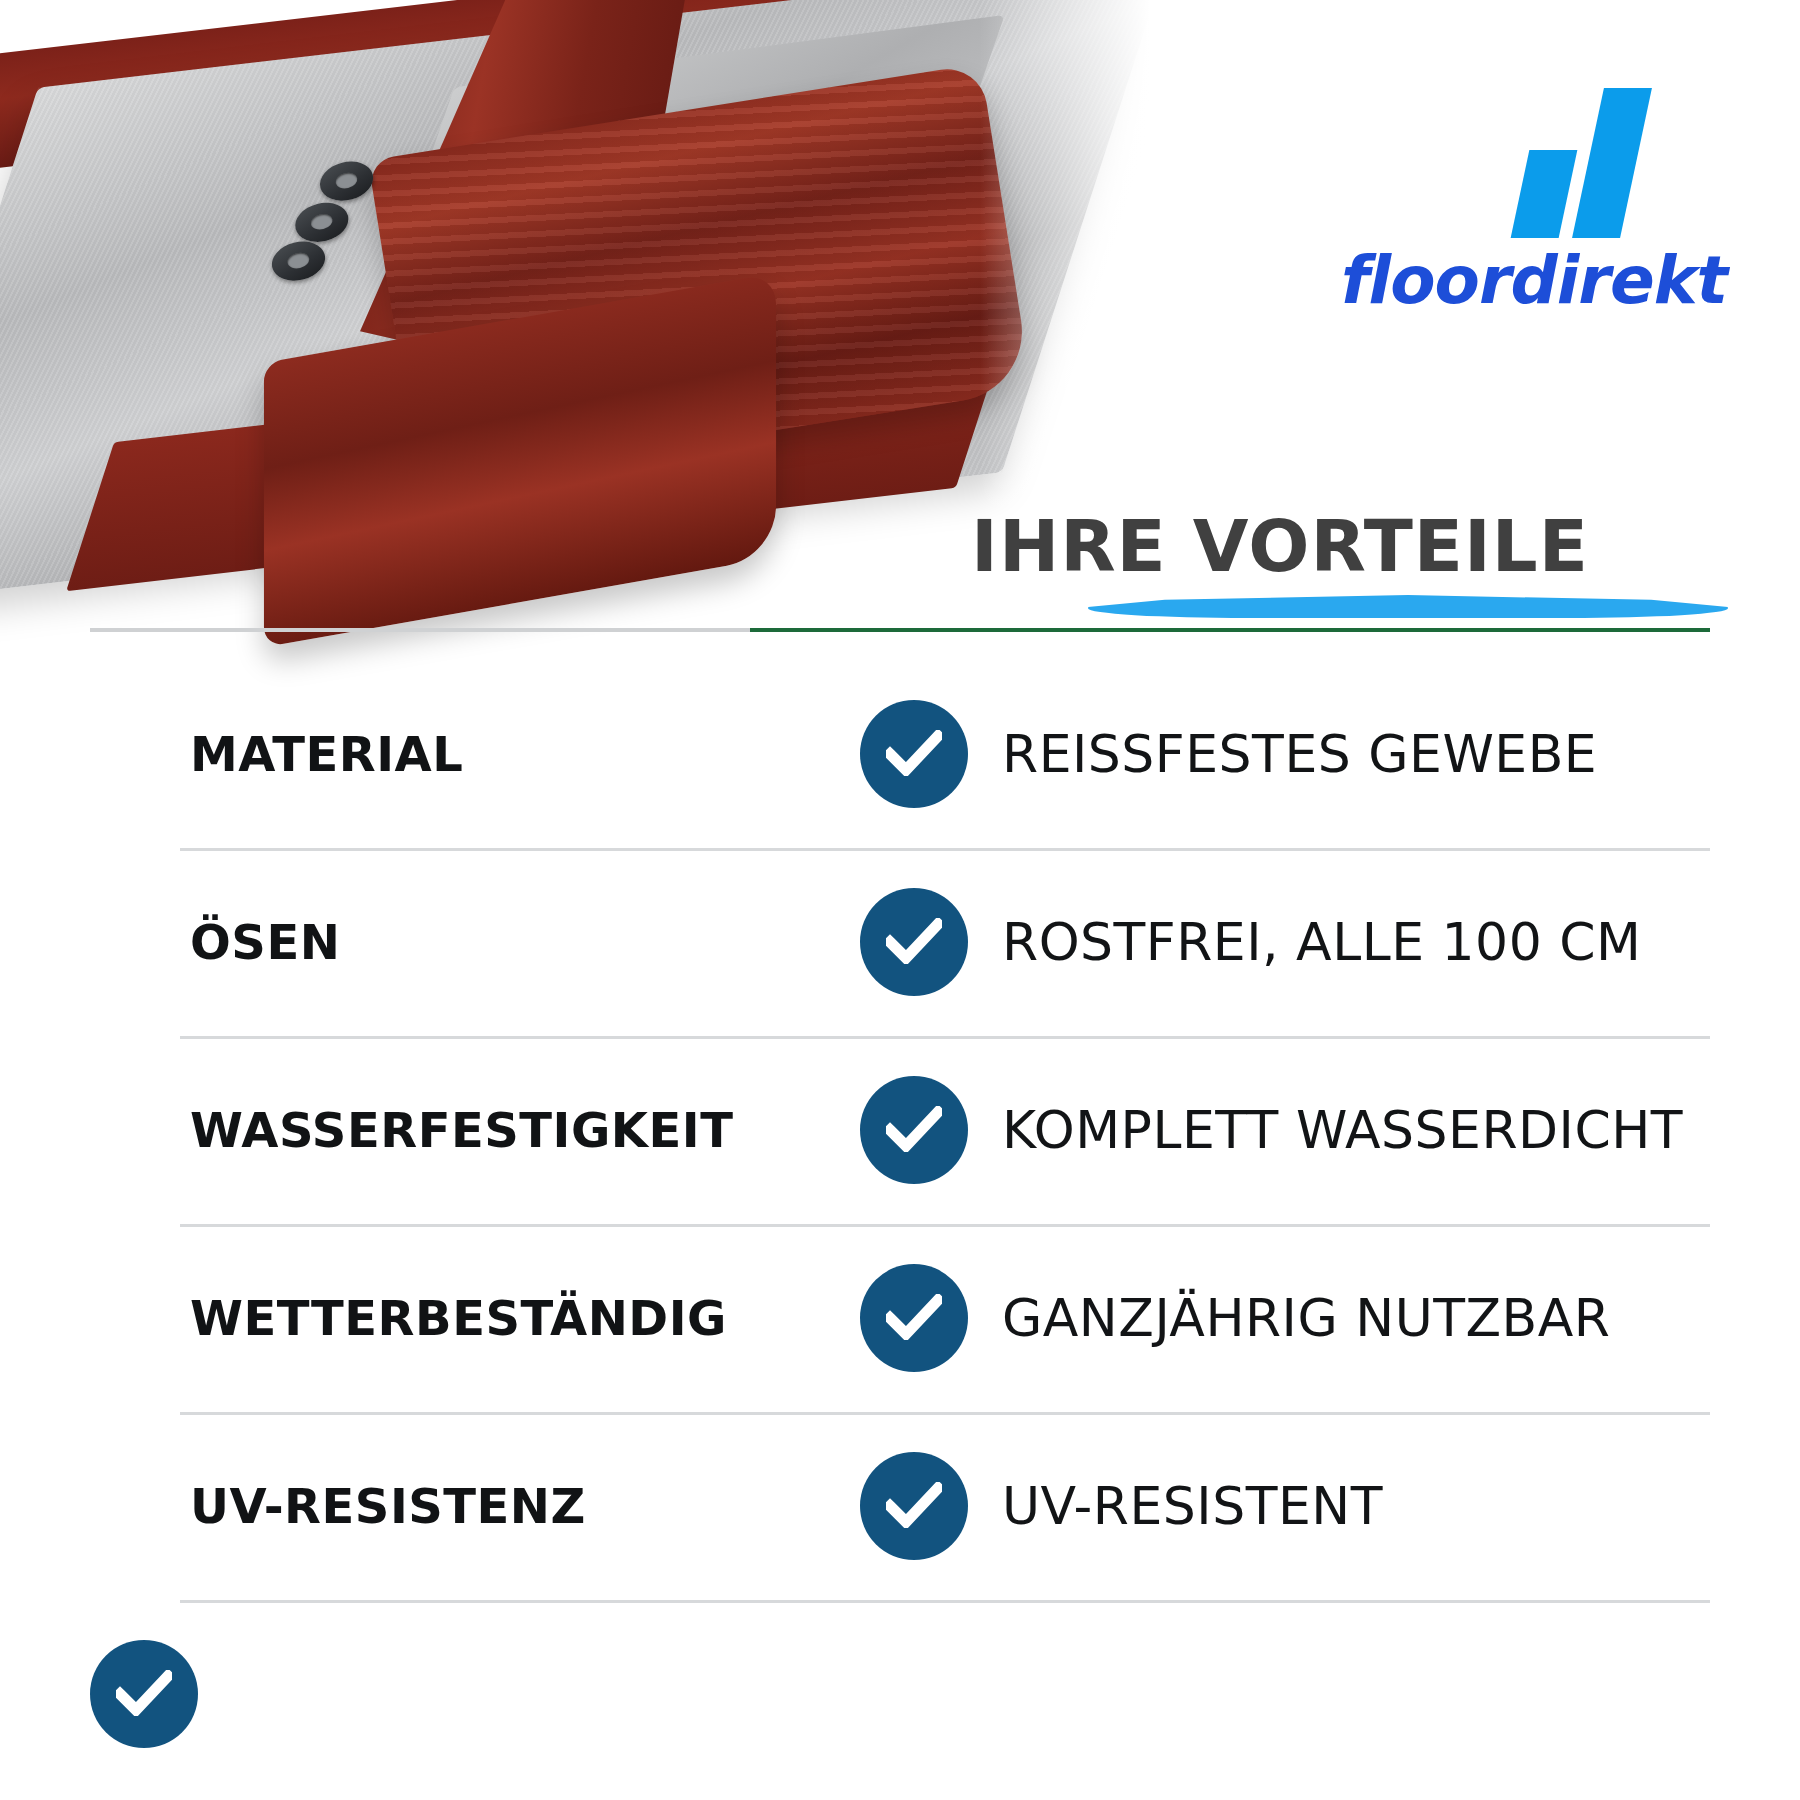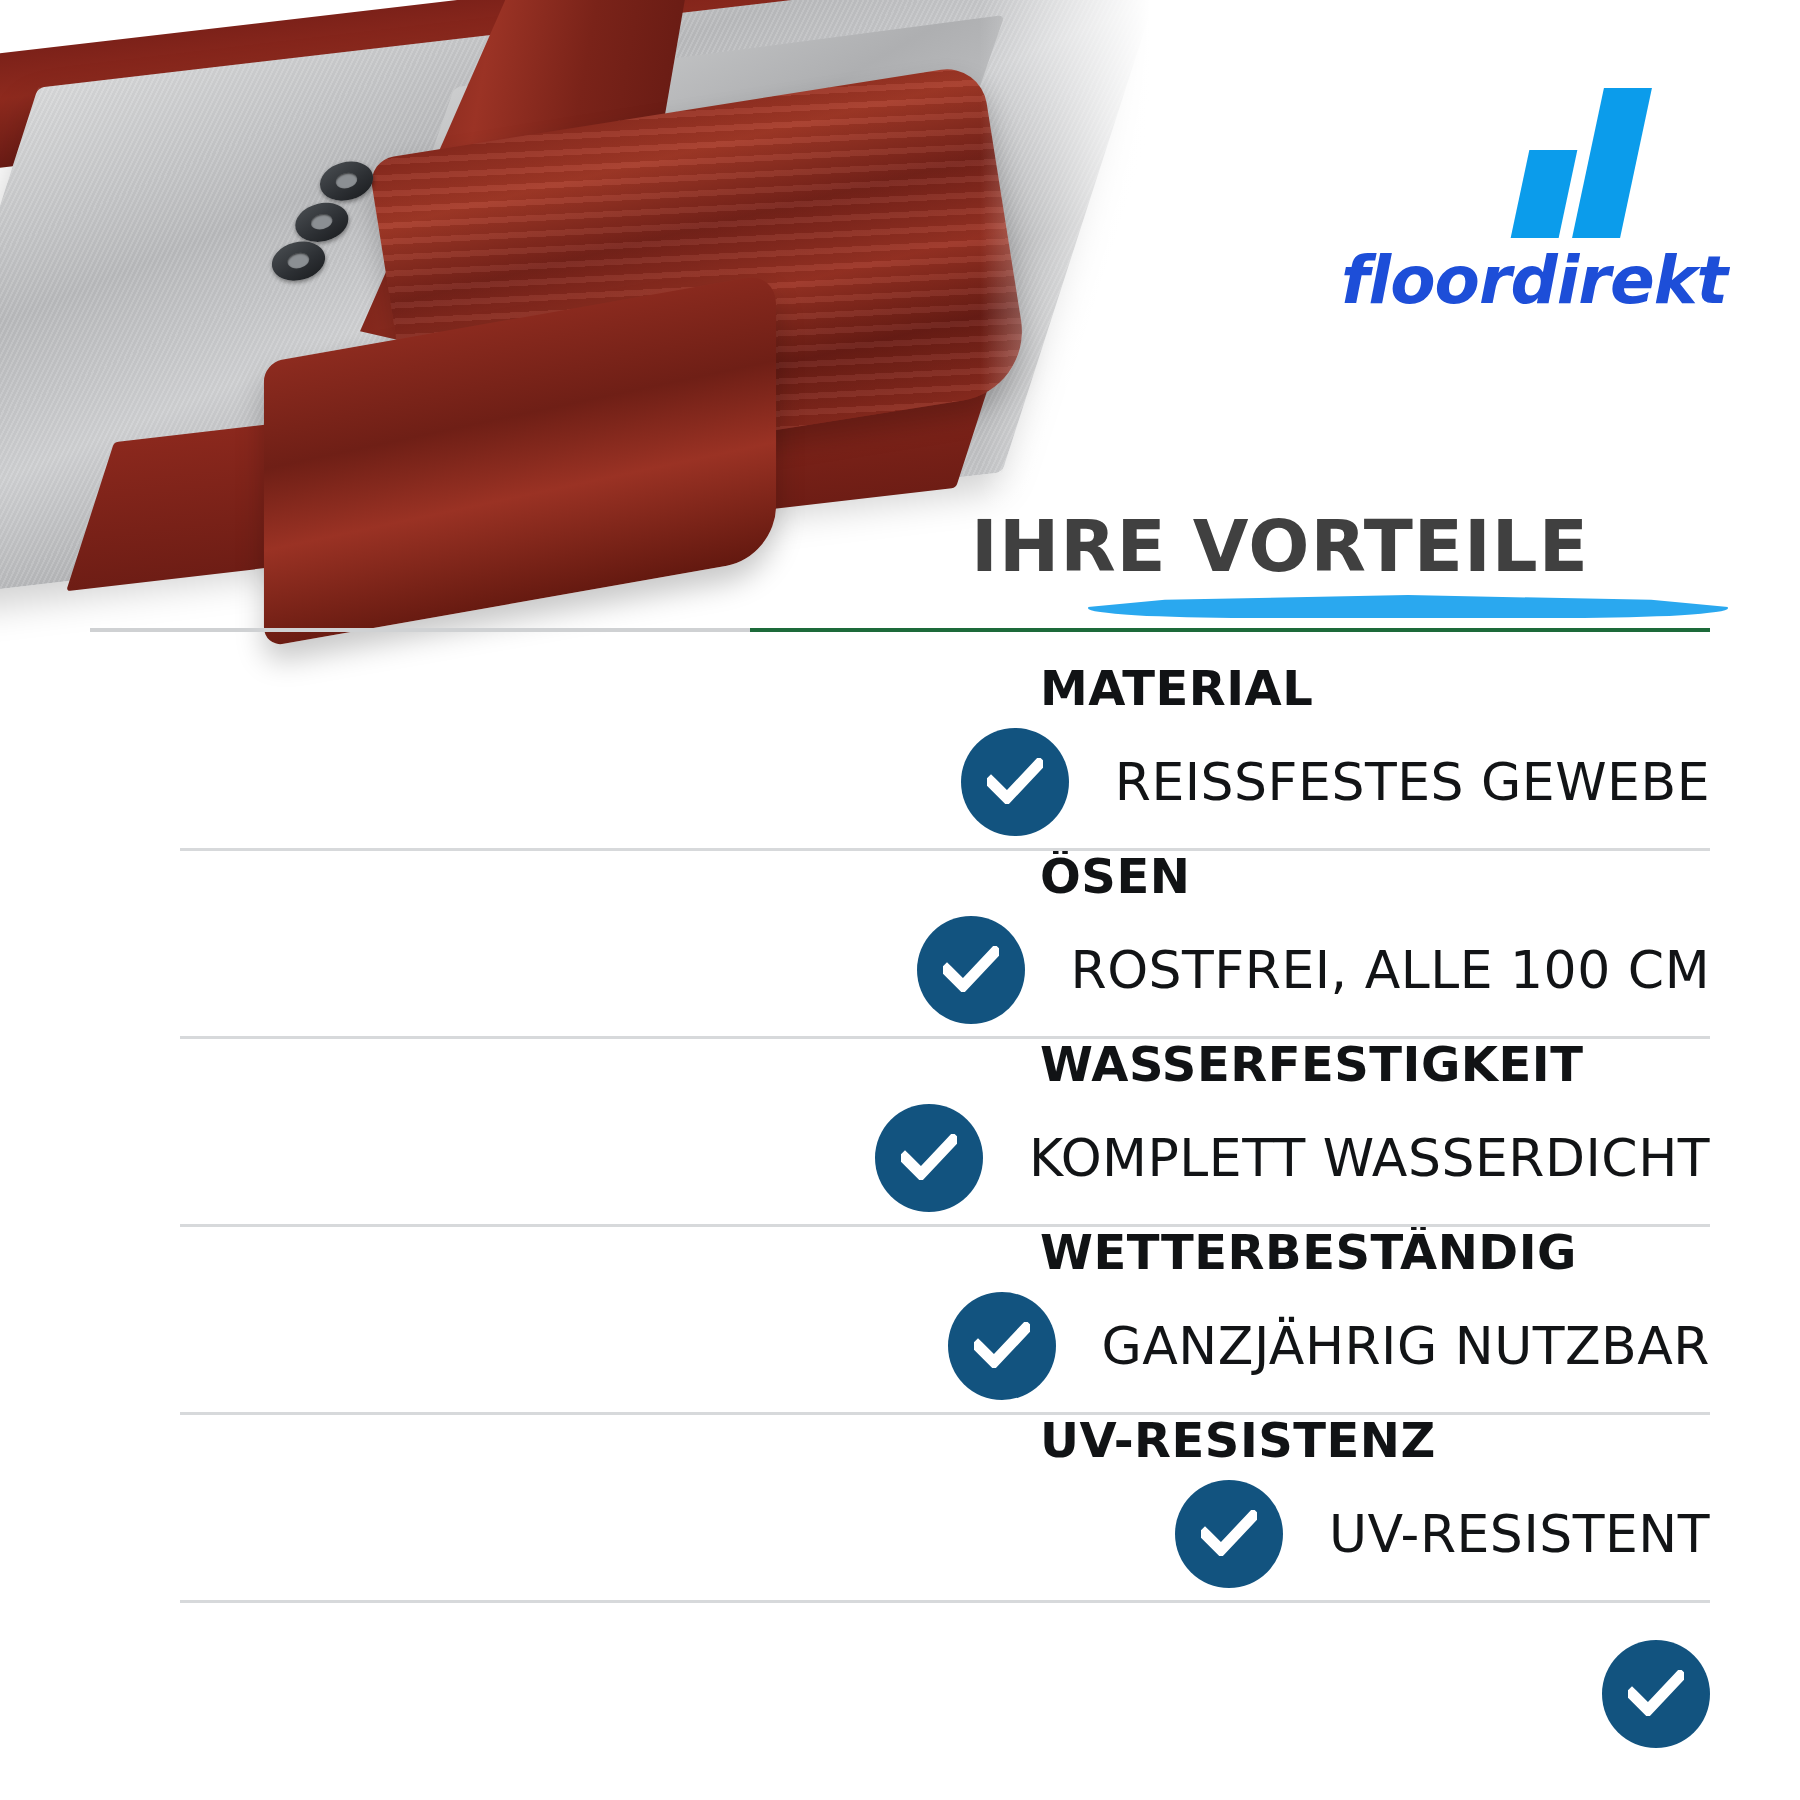--- a/index.html
+++ b/index.html
@@ -254,25 +254,24 @@
   
   .rows {
     position: absolute;
     left: 0;
     top: 660px;
     width: 1800px;
   }
   .row {
     position: relative;
     display: flex;
-    align-items: flex-end;
+    align-items: center;
     height: 188px;
     padding: 0 90px;
     box-sizing: border-box;
-    flex-direction: column;
   }
   .row + .row::before {
     content: "";
     position: absolute;
     left: 180px;
     right: 90px;
     top: 0;
     height: 3px;
     background: #d7d9db;
   }
@@ -283,21 +282,21 @@
     font-size: 48px;
     letter-spacing: 0.5px;
     color: #111315;
     padding-left: 100px;
     box-sizing: border-box;
   }
   .row-value-wrap {
     display: flex;
     align-items: center;
     flex: 1;
-    gap: 46px;
+    gap: 34px;
   }
   .check-badge {
     flex: 0 0 auto;
     width: 108px;
     height: 108px;
     border-radius: 50%;
     background: #12537f;
     position: relative;
   }
   .check-badge svg {

